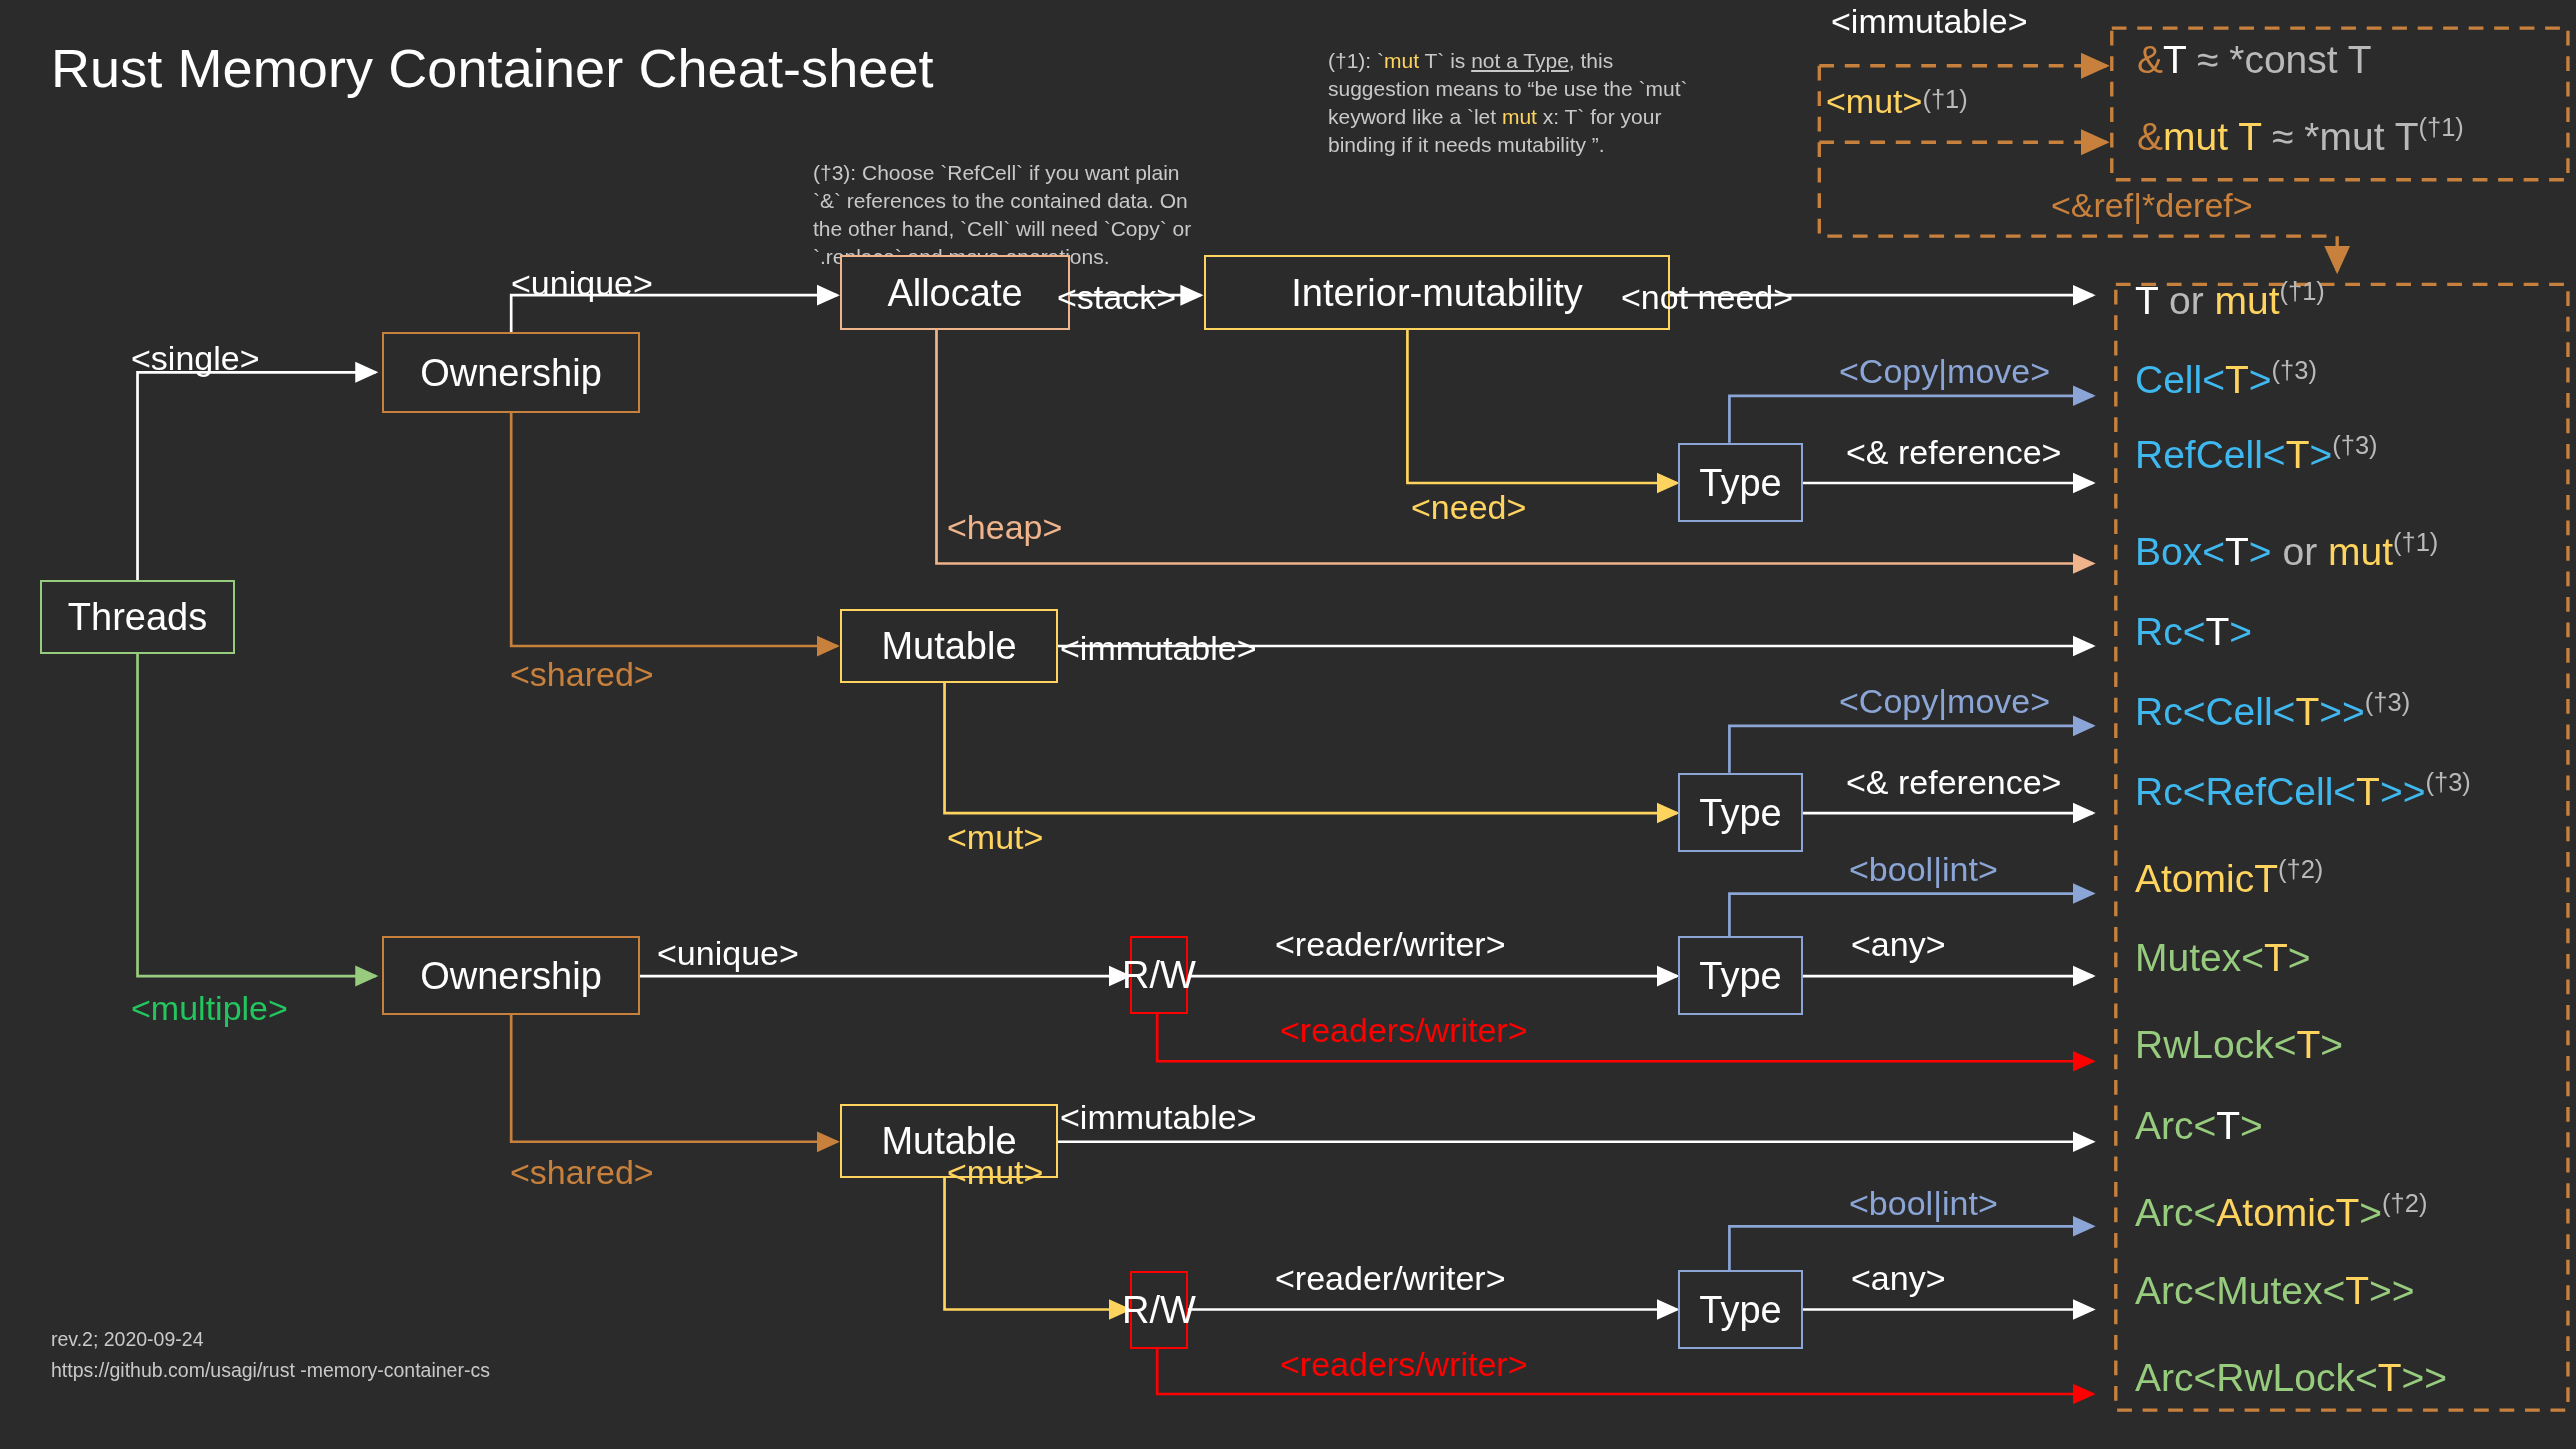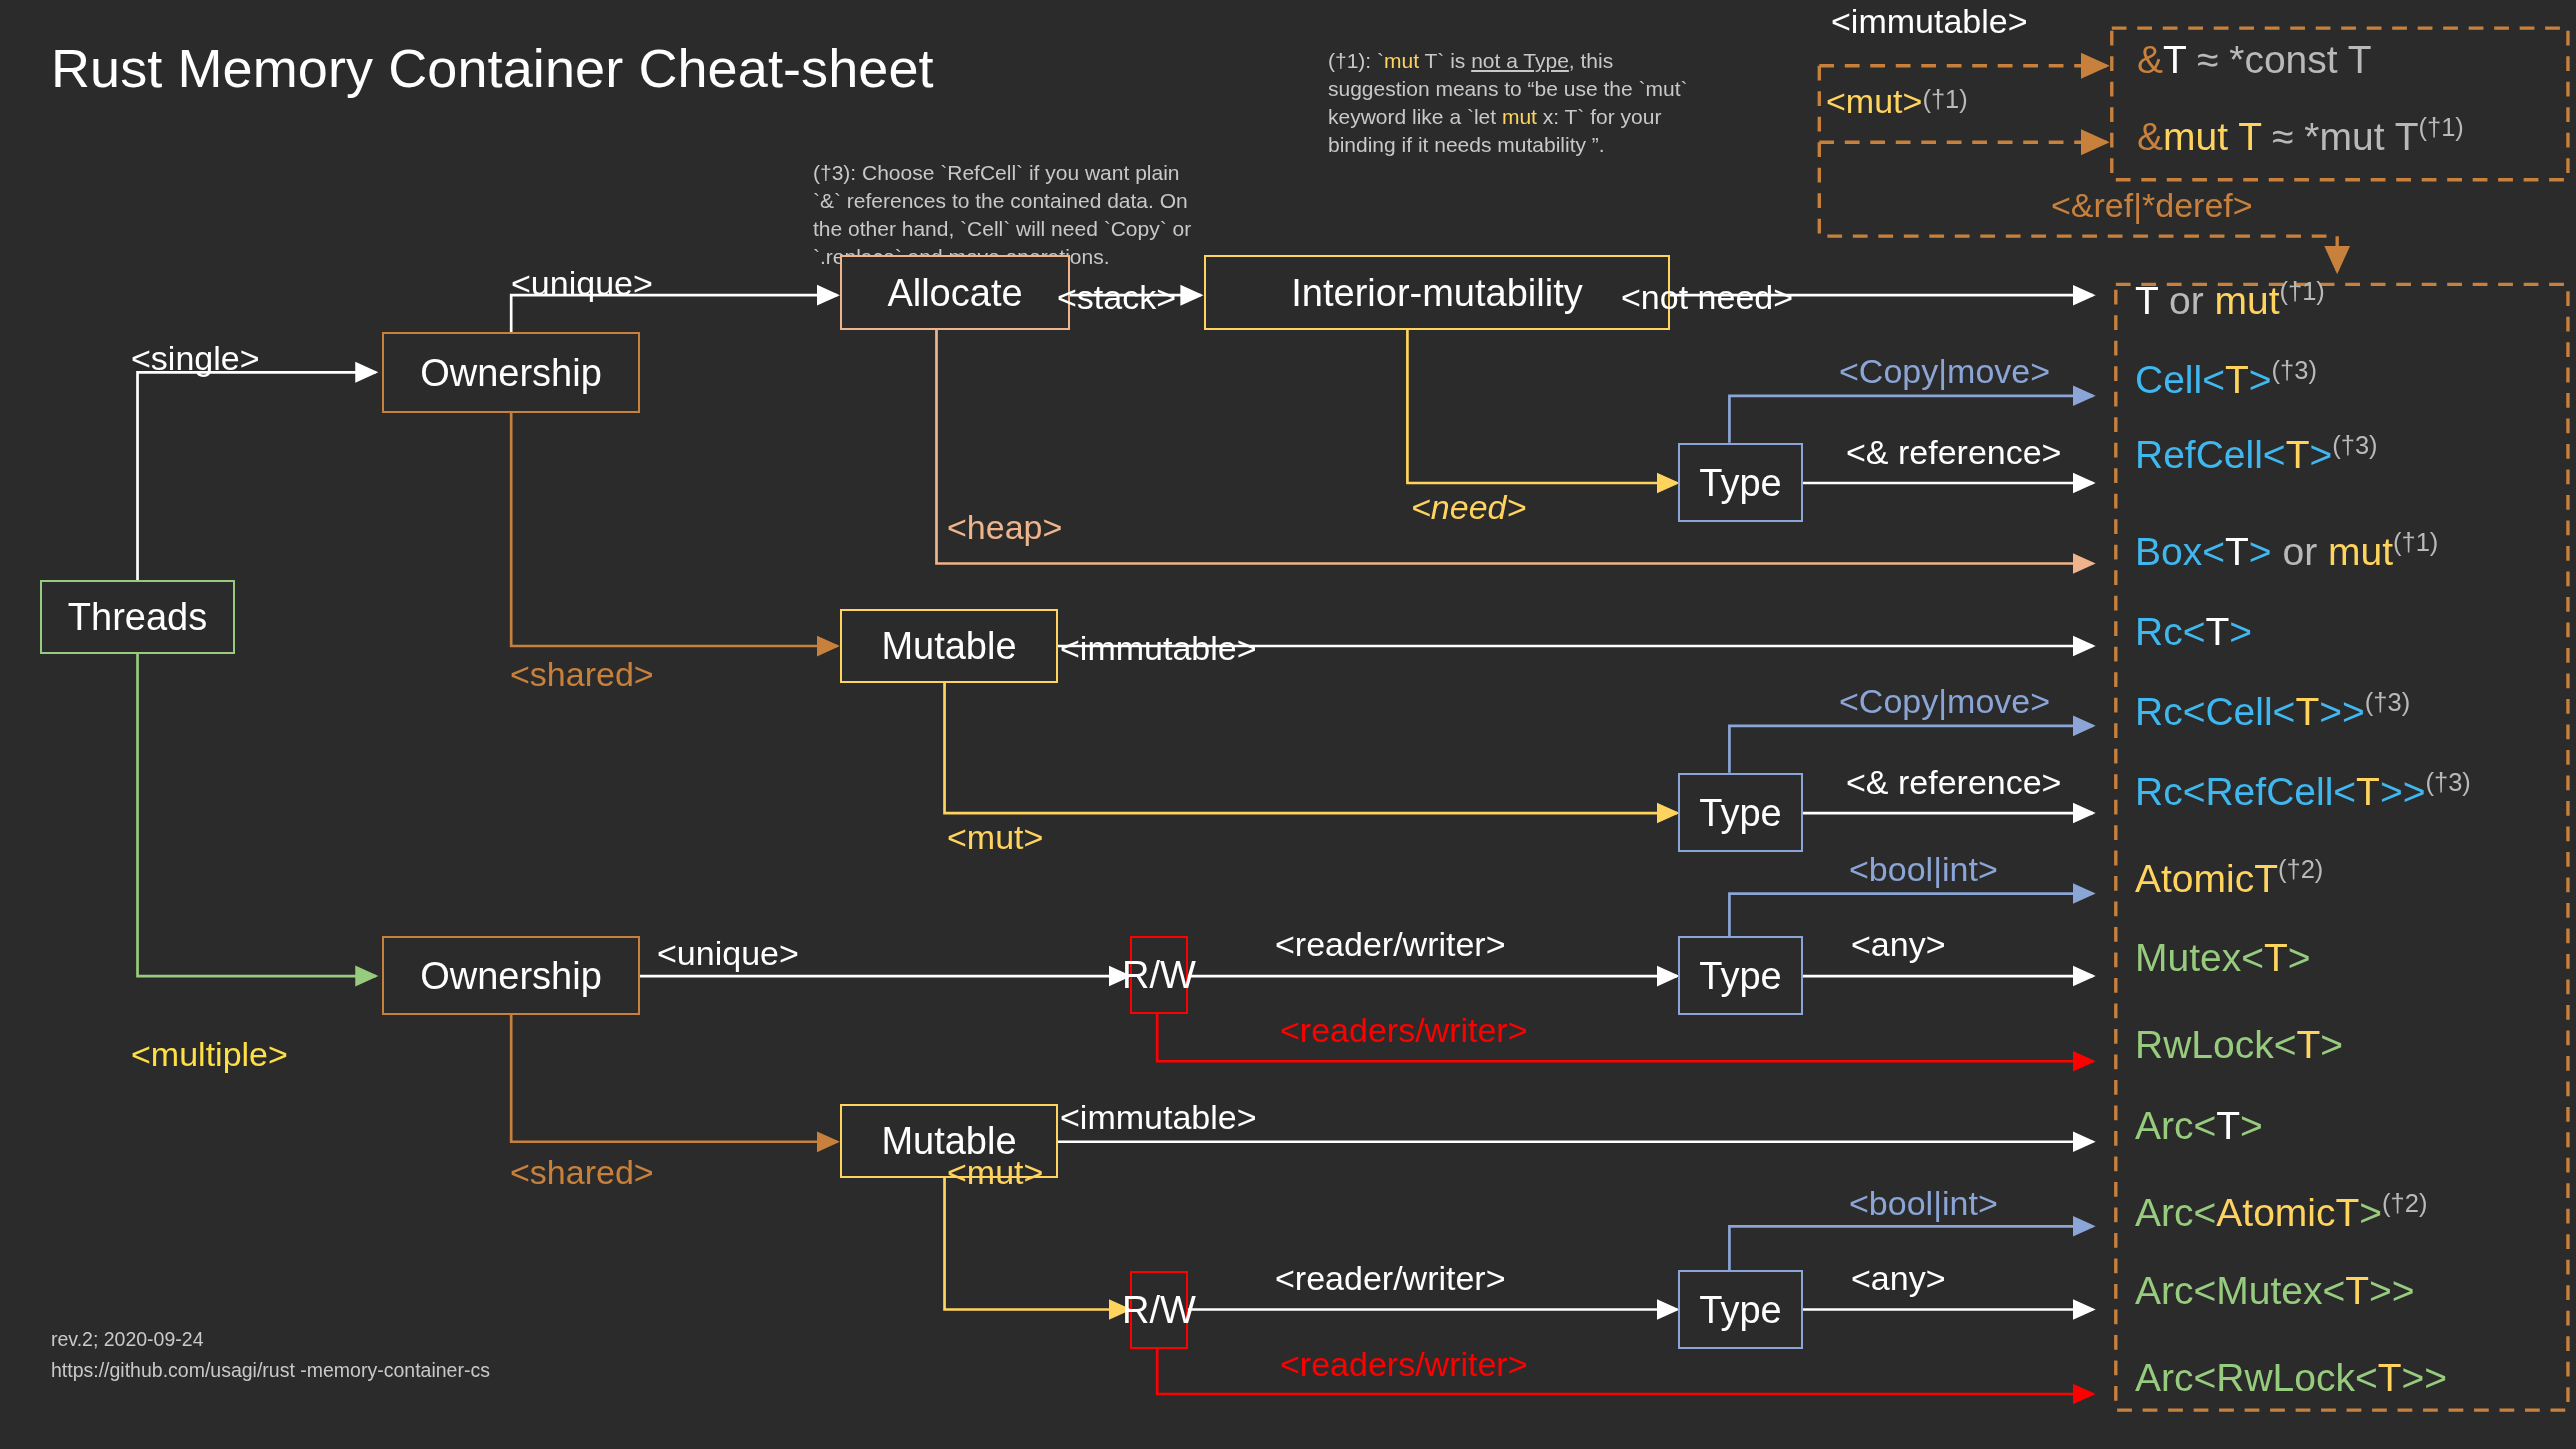--- a/index.html
+++ b/index.html
@@ -20,21 +20,21 @@
   .nodebox{box-sizing:border-box;display:flex;align-items:center;justify-content:center;
            background:#2b2b2b;border-width:2.7px;border-style:solid;}
   .nodebox span{font-size:38px;color:#ffffff;white-space:nowrap;line-height:1;}
 
   .edgelabel{font-size:34px;white-space:nowrap;line-height:1;}
   .lbl-white{color:#ffffff;}
   .lbl-orange{color:#c8813c;}
   .lbl-peach{color:#f0b48c;}
   .lbl-yellow{color:#ffd45e;}
   .lbl-blue{color:#8ba5d6;}
-  .lbl-green{color:#fde047;margin-top:46px;}
+  .lbl-green{color:#22c55e;}
   .lbl-red{color:#ff0000;}
 
   .out{font-size:39px;white-space:nowrap;line-height:1;}
   .c-white{color:#ffffff;}
   .c-grey{color:#b9b9b9;}
   .c-yellow{color:#ffd45e;}
   .c-cyan{color:#3fb8f0;}
   .c-green{color:#97cc7e;}
   .c-orange{color:#c8813c;}
   .sup{font-size:25.5px;color:#b9b9b9;vertical-align:super;}
@@ -228,21 +228,21 @@
 
   <div class="abs edgelabel lbl-white" style="left:131px;top:341px;">&lt;single&gt;</div>
   <div class="abs edgelabel lbl-green" style="left:131px;top:991px;">&lt;multiple&gt;</div>
   <div class="abs edgelabel lbl-white" style="left:511px;top:266px;">&lt;unique&gt;</div>
   <div class="abs edgelabel lbl-orange" style="left:510px;top:657px;">&lt;shared&gt;</div>
   <div class="abs edgelabel lbl-white" style="left:657px;top:936px;">&lt;unique&gt;</div>
   <div class="abs edgelabel lbl-orange" style="left:510px;top:1155px;">&lt;shared&gt;</div>
   <div class="abs edgelabel lbl-white" style="left:1057px;top:280px;">&lt;stack&gt;</div>
   <div class="abs edgelabel lbl-peach" style="left:947px;top:510px;">&lt;heap&gt;</div>
   <div class="abs edgelabel lbl-white" style="left:1621px;top:280px;">&lt;not need&gt;</div>
-  <div class="abs edgelabel lbl-yellow" style="left:1411px;top:490px;font-style:italic;">&lt;need&gt;</div>
+  <div class="abs edgelabel lbl-yellow" style="left:1411px;top:490px;">&lt;need&gt;</div>
   <div class="abs edgelabel lbl-blue" style="left:1839px;top:354px;">&lt;Copy|move&gt;</div>
   <div class="abs edgelabel lbl-white" style="left:1846px;top:435px;">&lt;&amp; reference&gt;</div>
   <div class="abs edgelabel lbl-white" style="left:1060px;top:631px;">&lt;immutable&gt;</div>
   <div class="abs edgelabel lbl-yellow" style="left:947px;top:820px;">&lt;mut&gt;</div>
   <div class="abs edgelabel lbl-blue" style="left:1839px;top:684px;">&lt;Copy|move&gt;</div>
   <div class="abs edgelabel lbl-white" style="left:1846px;top:765px;">&lt;&amp; reference&gt;</div>
   <div class="abs edgelabel lbl-white" style="left:1275px;top:927px;">&lt;reader/writer&gt;</div>
   <div class="abs edgelabel lbl-red" style="left:1280px;top:1013px;">&lt;readers/writer&gt;</div>
   <div class="abs edgelabel lbl-blue" style="left:1849px;top:852px;">&lt;bool|int&gt;</div>
   <div class="abs edgelabel lbl-white" style="left:1851px;top:927px;">&lt;any&gt;</div>

